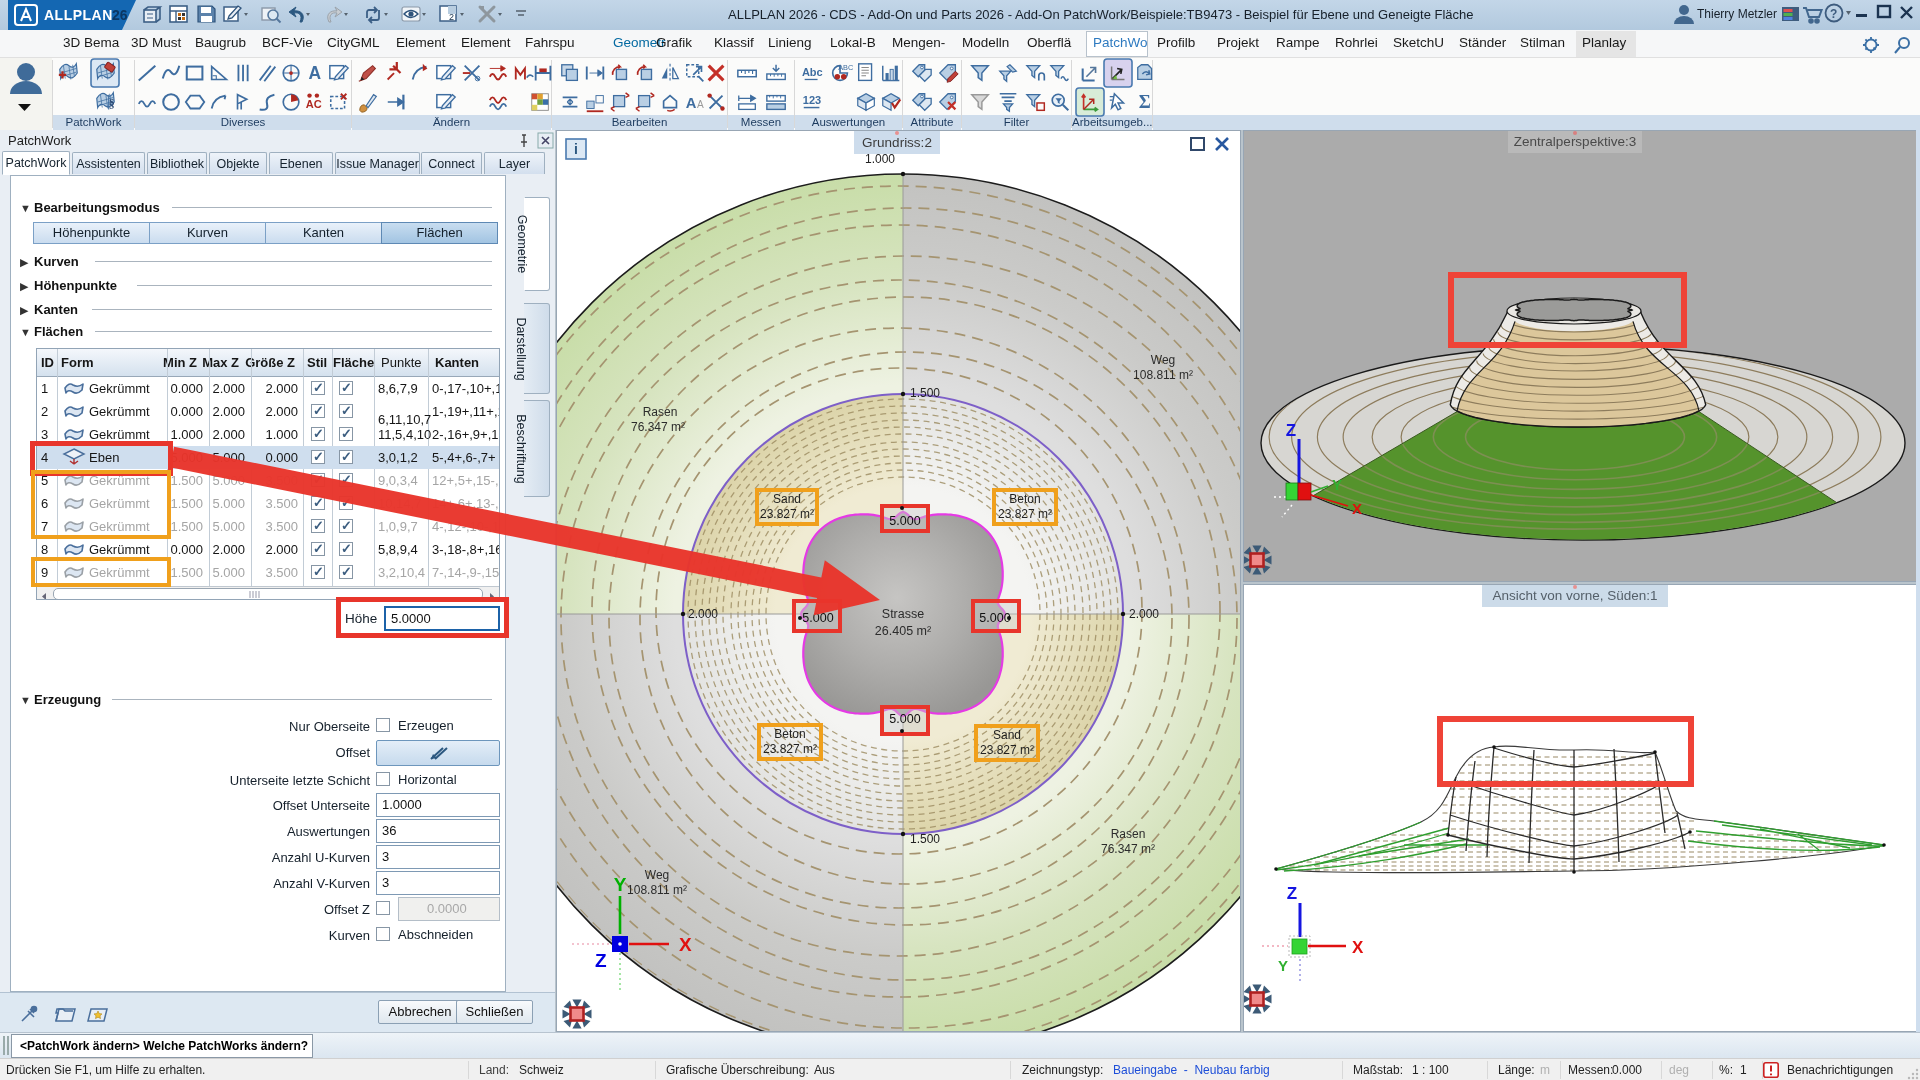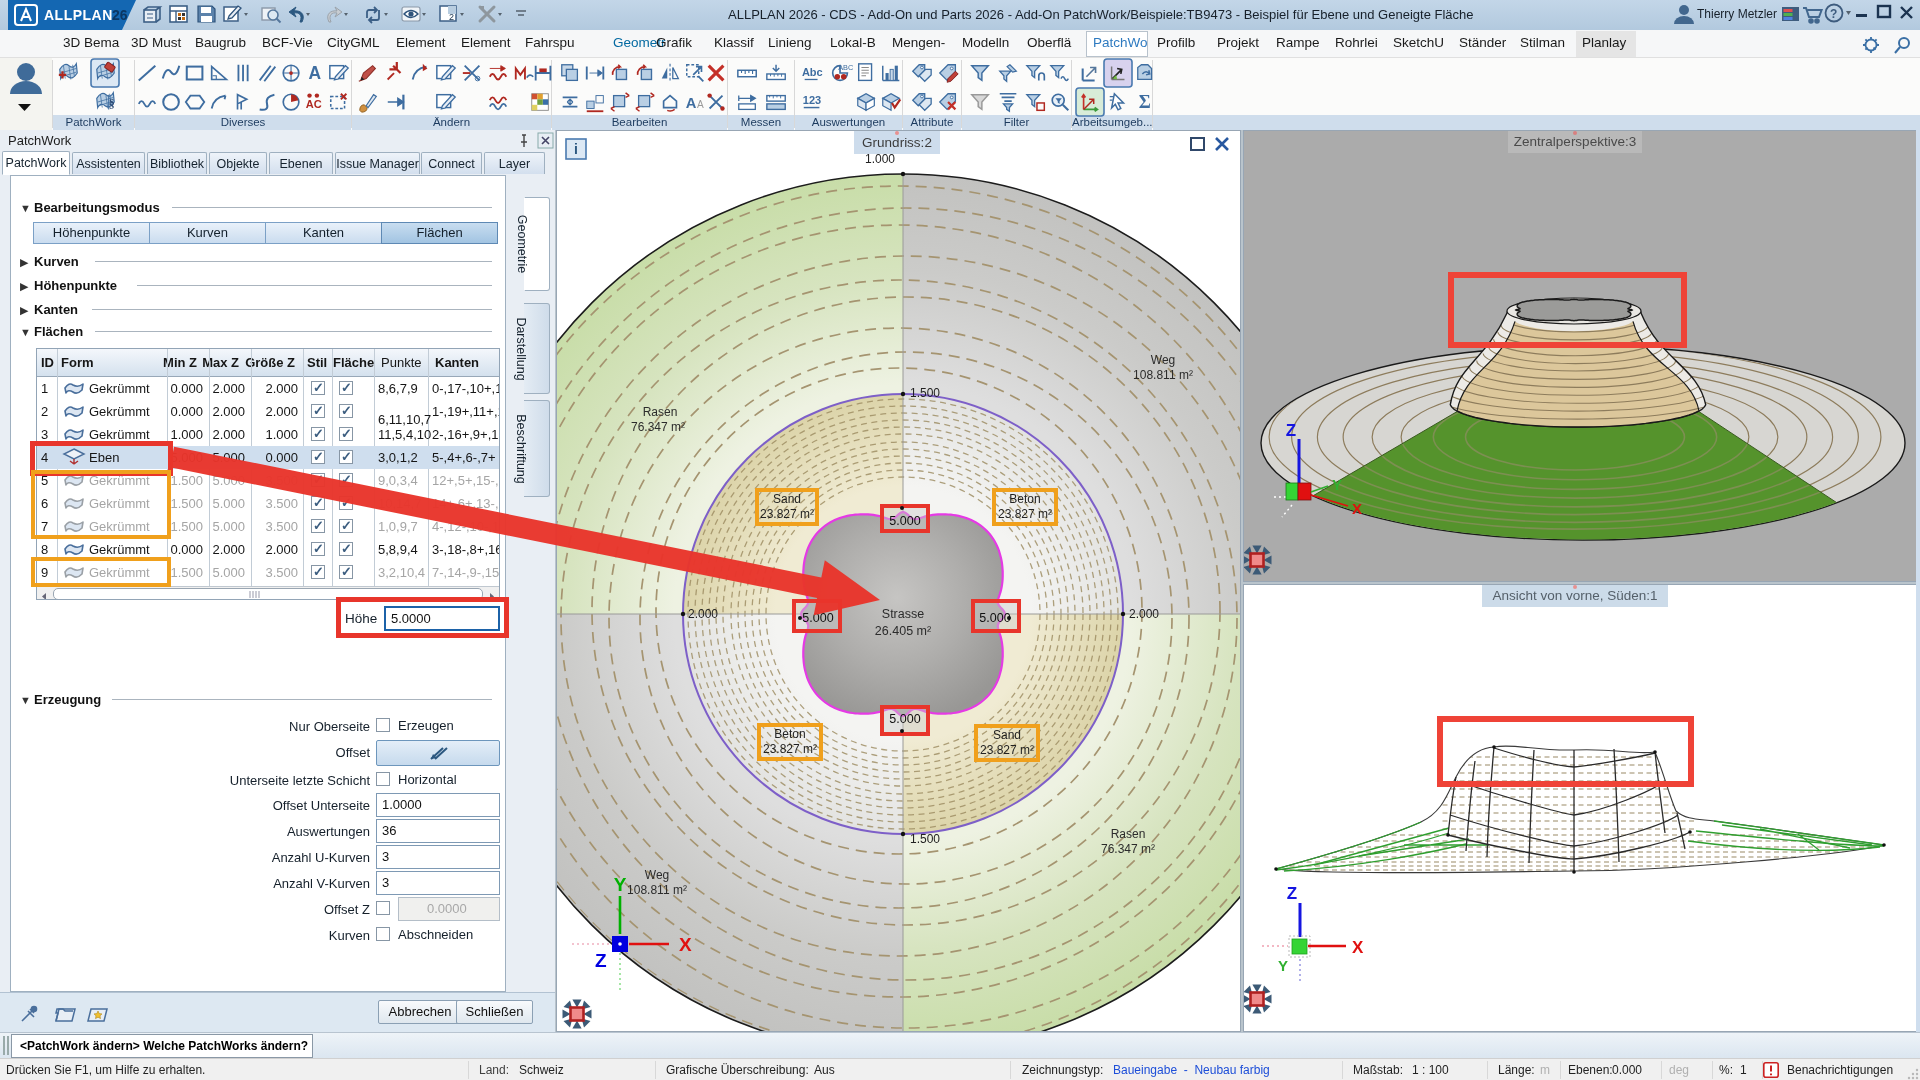--- a/index.html
+++ b/index.html
@@ -1151,21 +1151,21 @@
 <div class="st" style="left:479px;color:#404040">Land:</div>
 <div class="st" style="left:519px;color:#222">Schweiz</div>
 <div class="st" style="left:666px;color:#222">Grafische Überschreibung:</div>
 <div class="st" style="left:814px;color:#222">Aus</div>
 <div class="st" style="left:1022px;color:#222">Zeichnungstyp:</div>
 <div class="st" style="left:1113px;color:#1d4ed8">Baueingabe&nbsp;&nbsp;-&nbsp;&nbsp;Neubau farbig</div>
 <div class="st" style="left:1353px;color:#222">Maßstab:</div>
 <div class="st" style="left:1412px;color:#222">1 : 100</div>
 <div class="st" style="left:1498px;color:#222">Länge:</div>
 <div class="st" style="left:1540px;color:#b0b0b0">m</div>
-<div class="st" style="left:1568px;color:#222">Ebenen:</div>
+<div class="st" style="left:1568px;color:#222">Messen:</div>
 <div class="st" style="left:1612px;color:#222">0.000</div>
 <div class="st" style="left:1669px;color:#b0b0b0">deg</div>
 <div class="st" style="left:1719px;color:#222">%:</div>
 <div class="st" style="left:1740px;color:#222">1</div>
 <div class="st" style="left:1787px;color:#222">Benachrichtigungen</div>
 <div class="ssep" style="left:468px"></div>
 <div class="ssep" style="left:655px"></div>
 <div class="ssep" style="left:1010px"></div>
 <div class="ssep" style="left:1342px"></div>
 <div class="ssep" style="left:1487px"></div>

